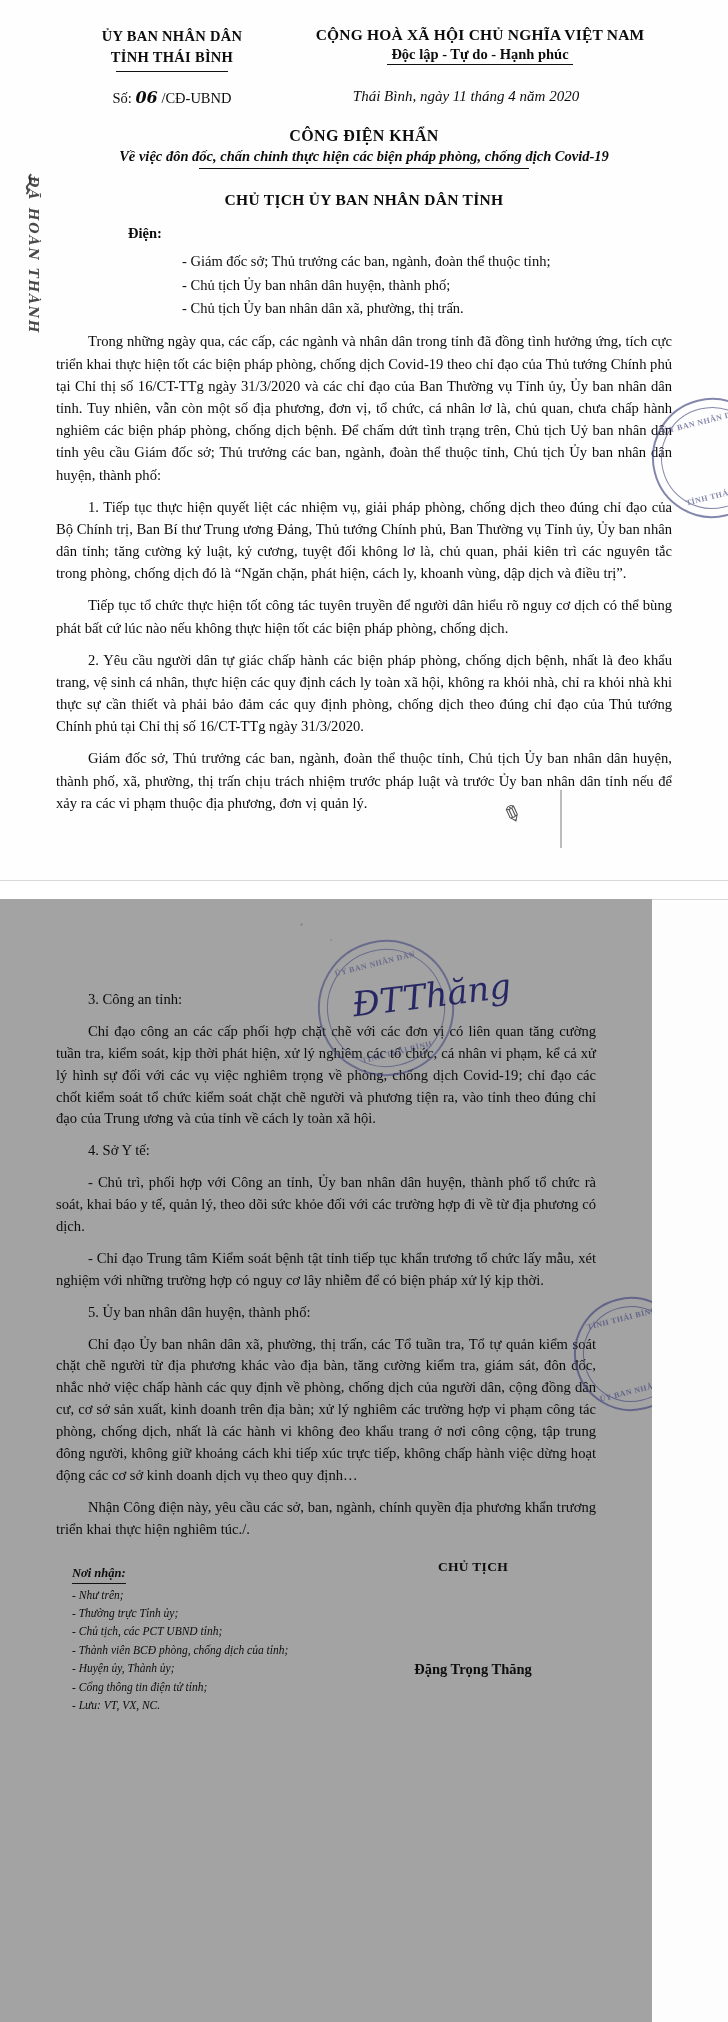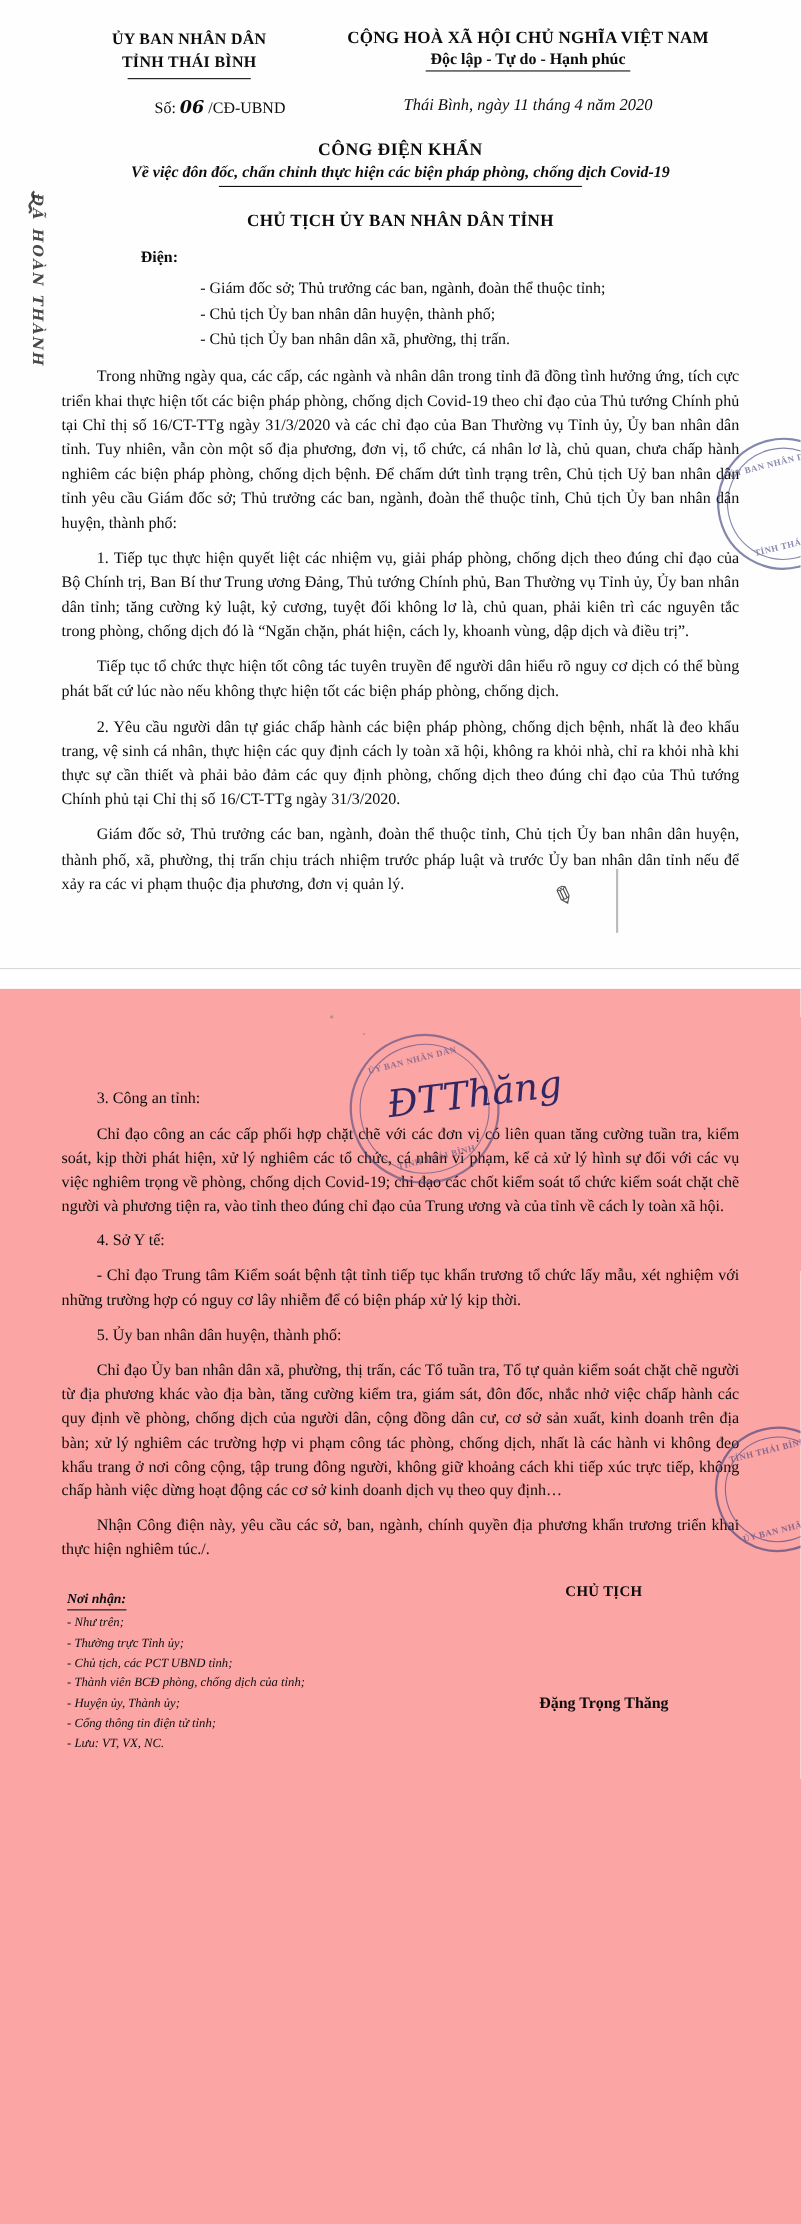--- a/index.html
+++ b/index.html
@@ -34,23 +34,23 @@
     width: 728px;
     height: 18px;
     background: #ffffff;
     border-top: 1px solid #d8d8d8;
     border-bottom: 1px solid #d8d8d8;
   }
   .sheet2 {
     position: absolute;
     left: 0;
     top: 899px;
-    width: 728px;
+    width: 652px;
     height: 1123px;
-    background: #fca5a5;
+    background: #a3a3a3;
     overflow: hidden;
   }
 
   .hdr {
     display: flex;
     padding: 26px 56px 0 56px;
   }
   .hdr-left {
     width: 232px;
     text-align: center;
@@ -81,21 +81,20 @@
   .org-underline {
     width: 112px;
     height: 1px;
     background: #111;
     margin: 3px auto 0 auto;
   }
   .numline {
     display: flex;
     padding: 16px 84px 0 56px;
     font-size: 14.5px;
-    margin-left: 28px;
   }
   .numline .lft {
     width: 232px;
     text-align: center;
   }
   .hand {
     font-family: "DejaVu Serif", serif;
     font-style: italic;
     font-weight: bold;
     font-size: 16px;
@@ -154,21 +153,21 @@
   .sheet2 .body-p {
     line-height: 1.5;
   }
   .sig-area {
     position: relative;
     margin-top: 14px;
     height: 150px;
   }
   .noi-nhan {
     position: absolute;
-    left: 61px;
+    left: 72px;
     top: 8px;
     font-size: 11.5px;
     line-height: 1.6;
     font-style: italic;
   }
   .noi-nhan .nn-title {
     font-weight: bold;
     font-style: italic;
     font-size: 12.5px;
     border-bottom: 1px solid #111;
@@ -342,20 +341,21 @@
 
     <div style="height:80px">
       <div class="speck" style="left:300px; top:24px; width:3px; height:3px;"></div>
       <div class="speck" style="left:330px; top:40px; width:2px; height:2px;"></div>
     </div>
 
     <div>
       <p class="body-p">3. Công an tỉnh:</p>
       <p class="body-p">Chỉ đạo công an các cấp phối hợp chặt chẽ với các đơn vị có liên quan tăng cường tuần tra, kiểm soát, kịp thời phát hiện, xử lý nghiêm các tổ chức, cá nhân vi phạm, kể cả xử lý hình sự đối với các vụ việc nghiêm trọng về phòng, chống dịch Covid-19; chỉ đạo các chốt kiểm soát tổ chức kiểm soát chặt chẽ người và phương tiện ra, vào tỉnh theo đúng chỉ đạo của Trung ương và của tỉnh về cách ly toàn xã hội.</p>
       <p class="body-p">4. Sở Y tế:</p>
+      <p class="body-p">- Chủ trì, phối hợp với Công an tỉnh, Ủy ban nhân dân huyện, thành phố tổ chức rà soát, khai báo y tế, quản lý, theo dõi sức khỏe đối với các trường hợp đi về từ địa phương có dịch.</p>
       <p class="body-p">- Chỉ đạo Trung tâm Kiểm soát bệnh tật tỉnh tiếp tục khẩn trương tổ chức lấy mẫu, xét nghiệm với những trường hợp có nguy cơ lây nhiễm để có biện pháp xử lý kịp thời.</p>
       <p class="body-p">5. Ủy ban nhân dân huyện, thành phố:</p>
       <p class="body-p">Chỉ đạo Ủy ban nhân dân xã, phường, thị trấn, các Tổ tuần tra, Tổ tự quản kiểm soát chặt chẽ người từ địa phương khác vào địa bàn, tăng cường kiểm tra, giám sát, đôn đốc, nhắc nhở việc chấp hành các quy định về phòng, chống dịch của người dân, cộng đồng dân cư, cơ sở sản xuất, kinh doanh trên địa bàn; xử lý nghiêm các trường hợp vi phạm công tác phòng, chống dịch, nhất là các hành vi không đeo khẩu trang ở nơi công cộng, tập trung đông người, không giữ khoảng cách khi tiếp xúc trực tiếp, không chấp hành việc dừng hoạt động các cơ sở kinh doanh dịch vụ theo quy định…</p>
       <p class="body-p">Nhận Công điện này, yêu cầu các sở, ban, ngành, chính quyền địa phương khẩn trương triển khai thực hiện nghiêm túc./.</p>
     </div>
 
     <div class="sig-area">
       <div class="noi-nhan">
         <div class="nn-title">Nơi nhận:</div>
         <div>- Như trên;</div>

